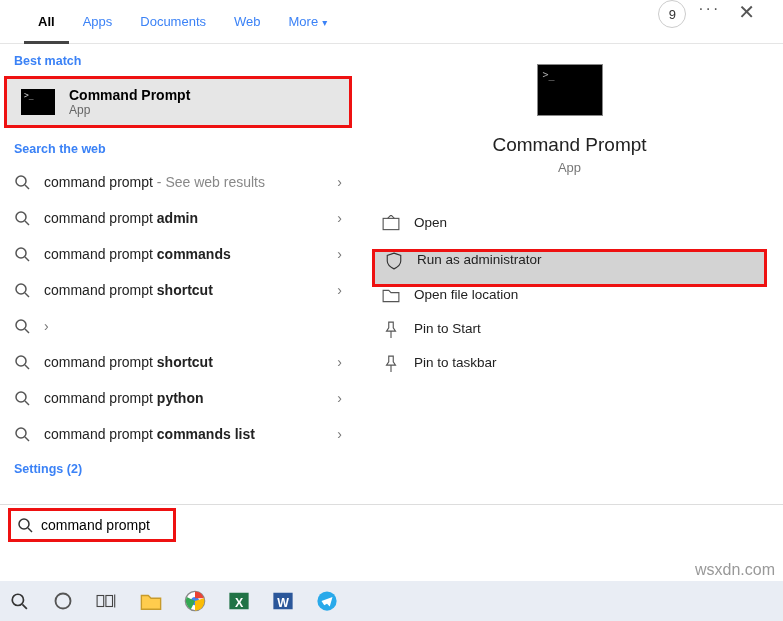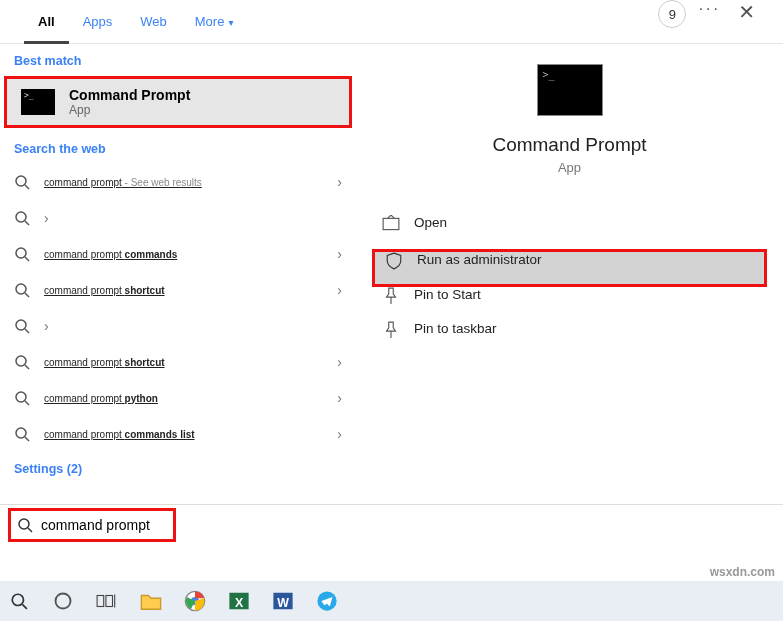--- a/index.html
+++ b/index.html
@@ -17,49 +17,50 @@
 .left { width: 356px; overflow: hidden; }
 .right { flex: 1; padding: 20px 0 0 0; }
 .sect-h { font-size: 12.5px; font-weight: 600; padding: 10px 14px 8px; color: #3b82f6; }
 .best { display: flex; align-items: center; padding: 8px 14px; margin: 0 4px 4px 4px; border: 3px solid #e11; background: #e6e6e6; }
 .cmd-ico { width: 34px; height: 26px; background: #000; margin-right: 14px; position: relative; }
 .cmd-ico::after { content: ">_"; position: absolute; top: 2px; left: 3px; color: #ccc; font-size: 8px; font-family: monospace; }
 .best-txt .t { font-size: 14px; font-weight: 600; }
 .best-txt .s { font-size: 12px; color: #666; }
 .row { display: flex; align-items: center; height: 36px; padding: 0 14px; cursor: pointer; }
 .sicon { width: 16px; height: 16px; margin-right: 14px; flex-shrink: 0; }
-.row .lbl { flex: 1; font-size: 10px; color: #222; text-decoration: underline; }
+.row .lbl { flex: 1; font-size: 14px; color: #222; }
 .row .lbl b { font-weight: 600; }
 .row .dim { color: #888; }
 .row .chev { color: #777; font-size: 14px; }
 .right-app { text-align: center; }
 .big-ico { width: 66px; height: 52px; background: #000; margin: 0 auto 18px; border: 1px solid #888; position: relative; }
 .big-ico::after { content: ">_"; position: absolute; top: 4px; left: 5px; color: #aaa; font-size: 10px; font-family: monospace; }
 .app-title { font-size: 19px; color: #222; }
 .app-sub { font-size: 13px; color: #777; margin-top: 4px; }
 .actions { margin-top: 40px; padding: 0 16px; }
 .act { display: flex; align-items: flex-start; height: 34px; padding: 0 10px; cursor: pointer; font-size: 13.5px; color: #222; }
 .act.hl { background: #d3d3d3; border: 3px solid #e11; height: 38px; }
 .act .aico { width: 18px; height: 18px; margin-right: 14px; flex-shrink: 0; }
 .search-box { position: absolute; left: 8px; bottom: 40px; width: 168px; height: 34px; border: 3px solid #e11; display: flex; align-items: center; padding: 0 6px; background: #fff; }
 .search-box .sicon { margin-right: 8px; }
 .search-box input { border: 0; outline: 0; font-size: 14px; width: 100%; }
 .search-full { position: absolute; left: 0; bottom: 40px; width: 783px; height: 38px; border-top: 1px solid #ddd; }
 .taskbar { position: absolute; left: 0; bottom: 0; width: 783px; height: 40px; background: #e9edf4; display: flex; align-items: center; padding: 0 6px; gap: 18px; }
 .tb-item { width: 26px; height: 26px; display: flex; align-items: center; justify-content: center; cursor: pointer; }
-.watermark { position: absolute; right: 8px; bottom: 42px; font-size: 12px; color: #999; font-weight: bold; }
+.watermark { position: absolute; right: 8px; bottom: 42px; font-size: 16px; color: #999; }
 svg { display: block; }
 </style>
 </head>
 <body>
 
 <div class="panel">
   <div class="tabs">
     <div class="tab active">All</div>
     <div class="tab">Apps</div>
+    <div class="tab">Documents</div>
     <div class="tab">Web</div>
     <div class="tab"><span>More</span><span class="chev">▾</span></div>
     <div class="tabs-spacer"></div>
     <div class="badge">9</div>
     <div class="dots">···</div>
     <div class="close">✕</div>
   </div>
 
   <div class="body">
     <div class="left">
@@ -79,20 +80,21 @@
               <line x1="11" y1="11" x2="15" y2="15" stroke="#555" stroke-width="1.5"></line>
             </svg>
             <span class="lbl">command prompt<b></b><span class="dim"> - See web results</span></span>
             <span class="chev">›</span>
           </div>
           <div class="row">
             <svg class="sicon" viewBox="0 0 16 16">
               <circle cx="7" cy="7" r="5" fill="none" stroke="#555" stroke-width="1.5"></circle>
               <line x1="11" y1="11" x2="15" y2="15" stroke="#555" stroke-width="1.5"></line>
             </svg>
+            <span class="lbl">command prompt <b>admin</b><span class="dim"></span></span>
             <span class="chev">›</span>
           </div>
           <div class="row">
             <svg class="sicon" viewBox="0 0 16 16">
               <circle cx="7" cy="7" r="5" fill="none" stroke="#555" stroke-width="1.5"></circle>
               <line x1="11" y1="11" x2="15" y2="15" stroke="#555" stroke-width="1.5"></line>
             </svg>
             <span class="lbl">command prompt <b>commands</b><span class="dim"></span></span>
             <span class="chev">›</span>
           </div>
@@ -154,20 +156,26 @@
           <span>Open</span>
         </div>
         <div class="act hl">
           <svg class="aico" viewBox="0 0 16 16">
               <path d="M8 1 L14 3 V8 C14 12 8 15 8 15 C8 15 2 12 2 8 V3 Z" fill="none" stroke="#333"></path>
             </svg>
           <span>Run as administrator</span>
         </div>
         <div class="act">
           <svg class="aico" viewBox="0 0 16 16">
+              <path d="M1 3 h5 l2 2 h7 v8 h-14 z" fill="none" stroke="#555"></path>
+            </svg>
+          <span>Open file location</span>
+        </div>
+        <div class="act">
+          <svg class="aico" viewBox="0 0 16 16">
               <path d="M6 1 h4 v5 l2 3 h-8 l2-3 z M8 9 v6" fill="none" stroke="#555"></path>
             </svg>
           <span>Pin to Start</span>
         </div>
         <div class="act">
           <svg class="aico" viewBox="0 0 16 16">
               <path d="M6 1 h4 v5 l2 3 h-8 l2-3 z M8 9 v6" fill="none" stroke="#555"></path>
             </svg>
           <span>Pin to taskbar</span>
         </div>

